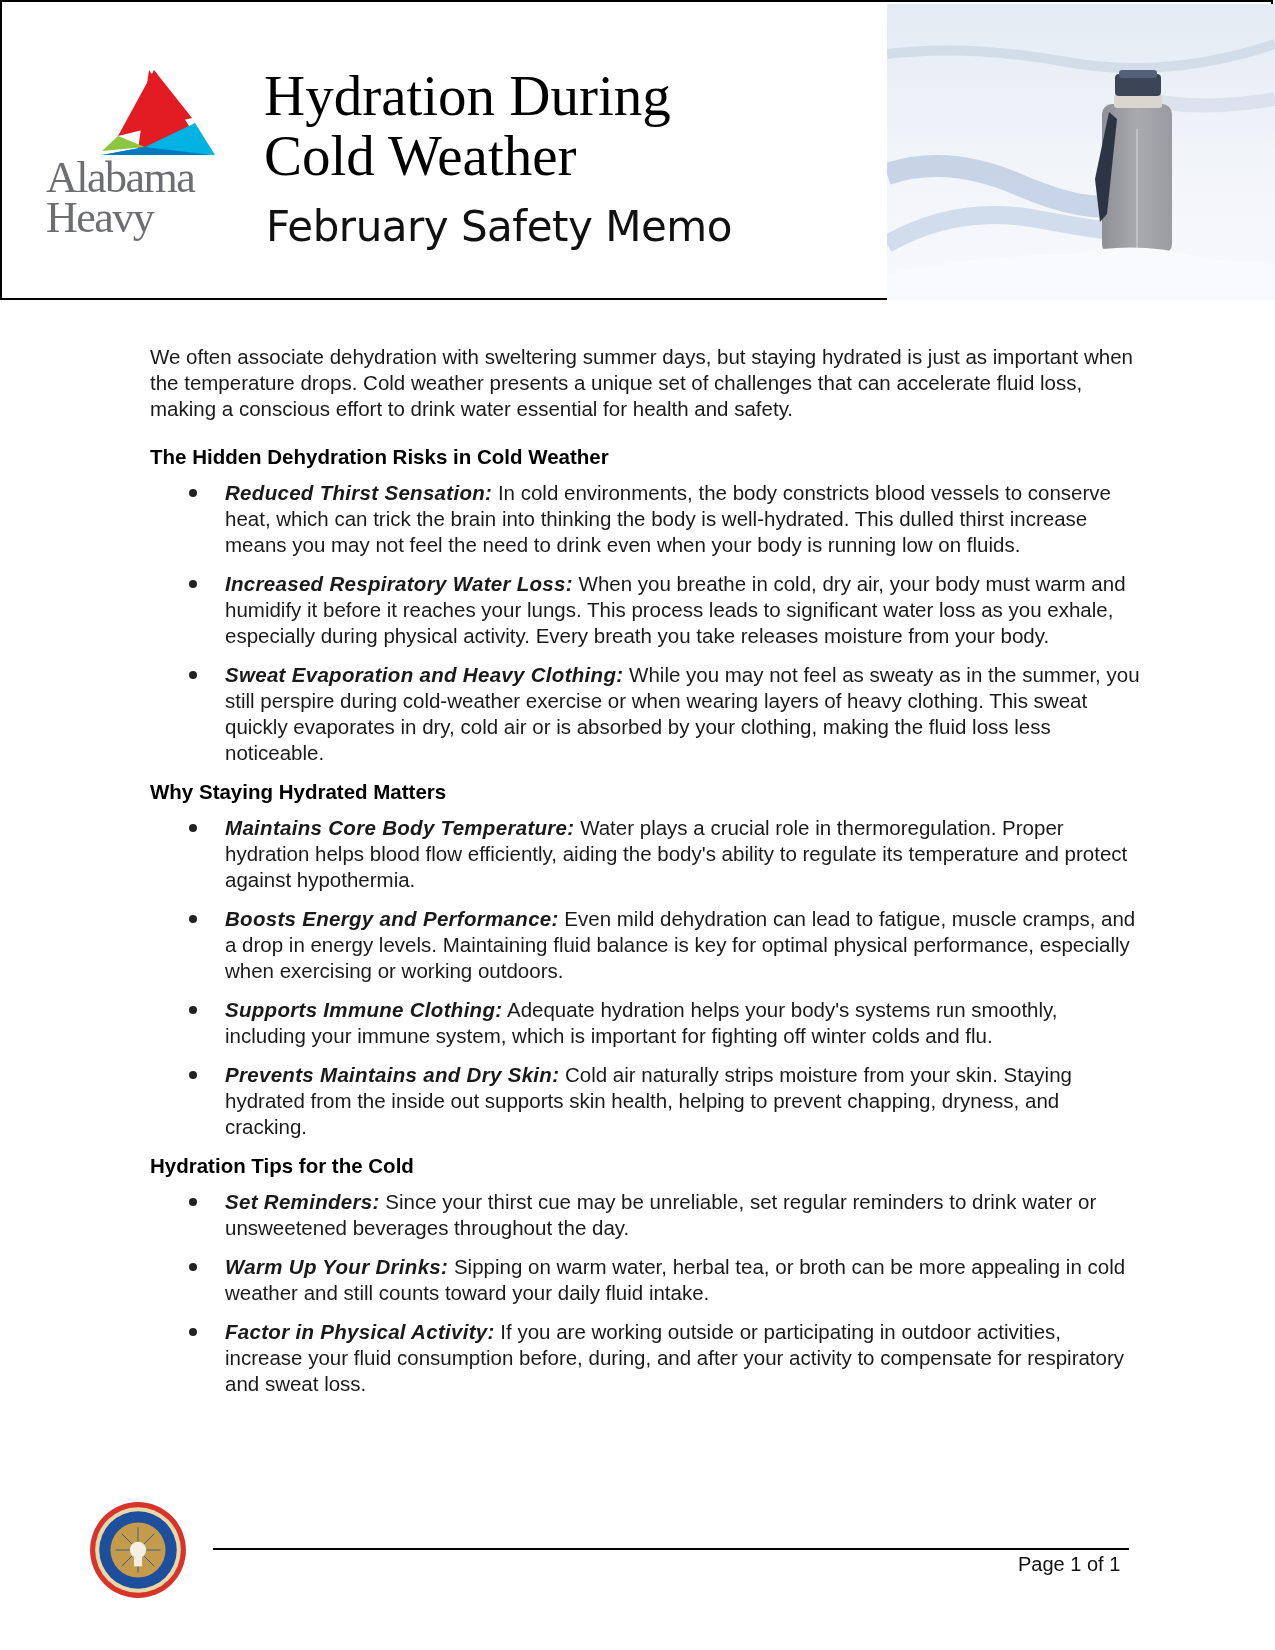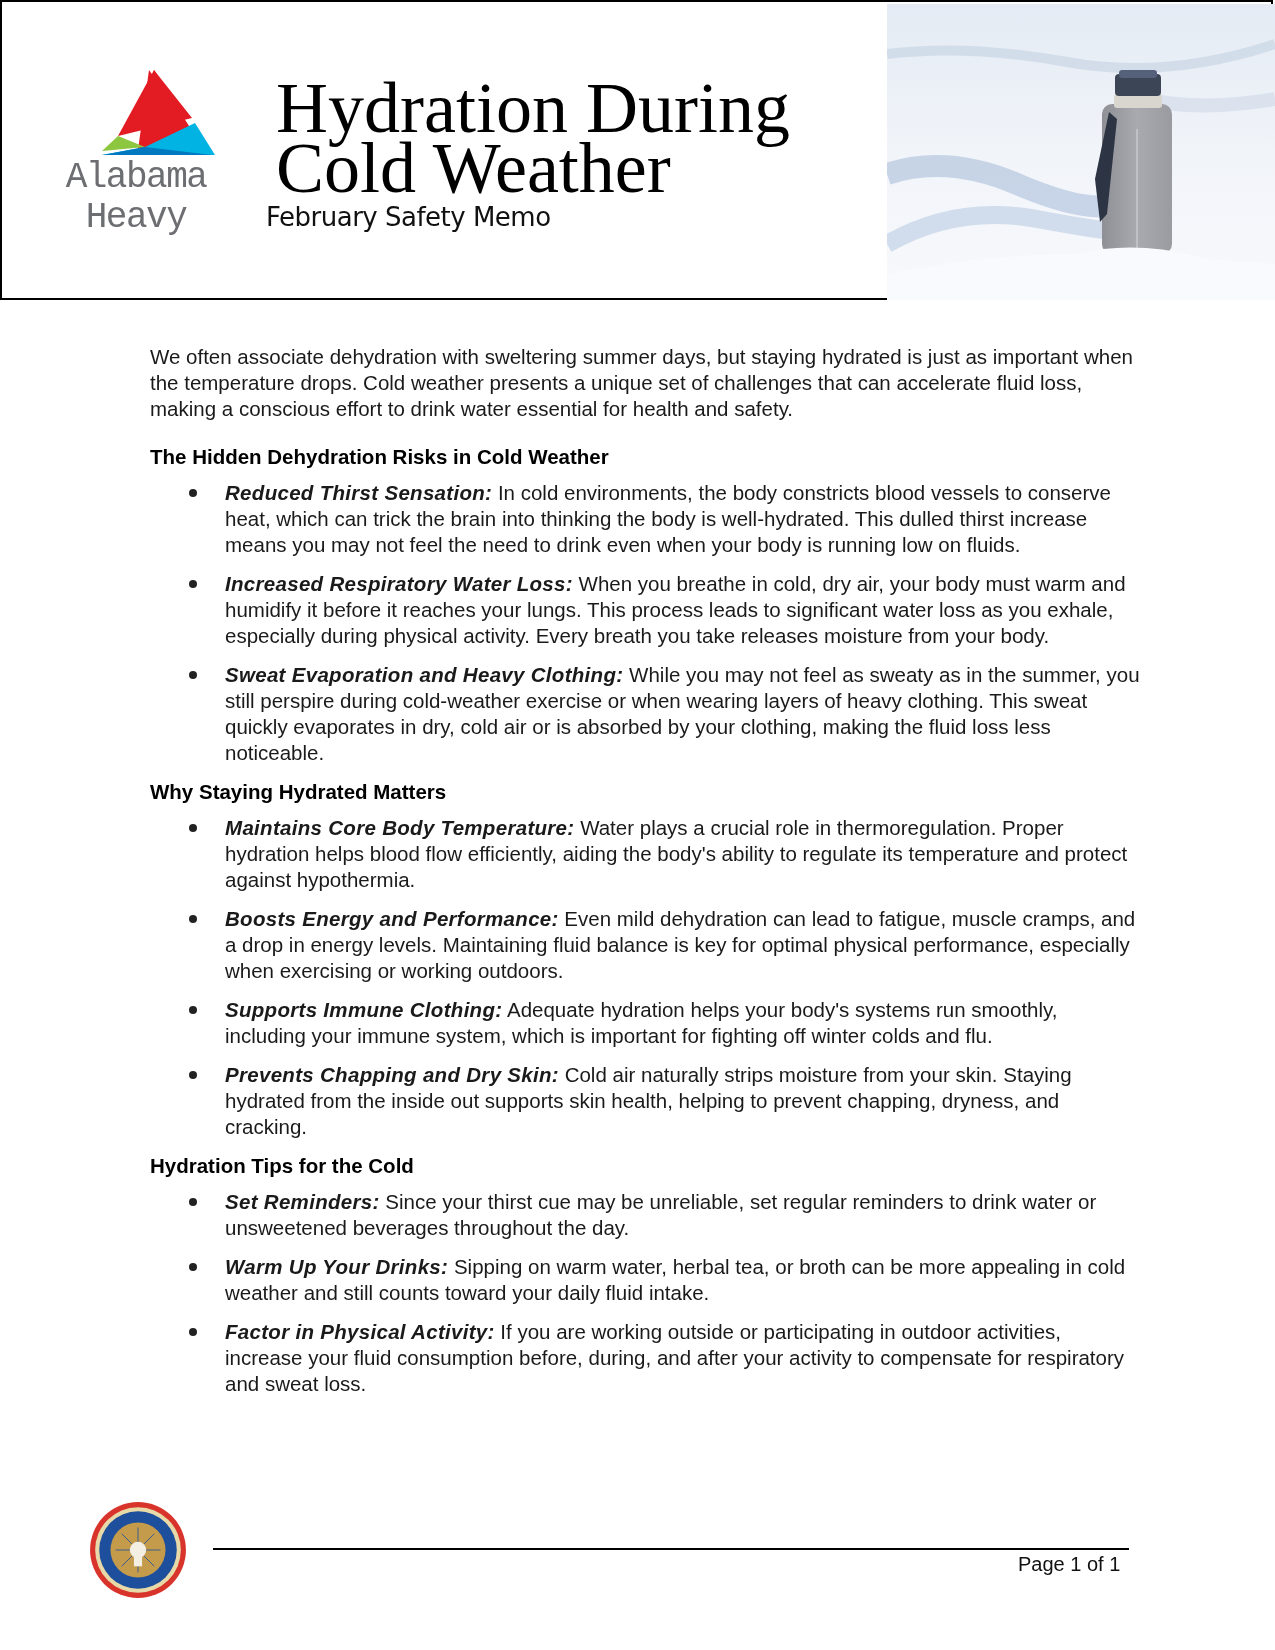--- a/index.html
+++ b/index.html
@@ -1,25 +1,25 @@
 <!DOCTYPE html>
 <html><head>
 <meta charset="utf-8">
 <style>
   html, body { margin: 0; padding: 0; background: #ffffff; }
   body { width: 1275px; height: 1650px; position: relative; overflow: hidden; font-family: "Liberation Sans", sans-serif; color: #1a1a1a; }
 
   .header-box { position: absolute; left: 0; top: 0; width: 1273px; height: 300px; border: 2px solid #000; box-sizing: border-box; background: #fff; }
   .logo { position: absolute; left: 40px; top: 68px; width: 180px; height: 170px; }
-  .logo-text { position: absolute; left: 44px; top: 156px; width: 180px; font-family: Liberation Mono, monospace; color: #6d6e71; font-size: 36px; line-height: 40px; text-align: center; letter-spacing: -1.5px; }
+  .logo-text { position: absolute; left: 44px; top: 156px; width: 180px; font-family: Liberation Serif, serif; color: #6d6e71; font-size: 44px; line-height: 40px; letter-spacing: -1.5px; }
   .logo-text span { display: block; }
 
-  .title { position: absolute; left: 262px; top: 64px; font-family: "Liberation Serif", serif; font-size: 72px; line-height: 60px; color: #000; font-weight: normal; margin: 12px; }
+  .title { position: absolute; left: 262px; top: 64px; font-family: "Liberation Serif", serif; font-size: 57px; line-height: 60px; color: #000; font-weight: normal; margin: 0; }
   .title span { display: block; }
-  .subtitle { position: absolute; left: 264px; top: 200px; font-family: "DejaVu Sans", sans-serif; font-size: 26px; color: #111; letter-spacing: -0.5px; }
+  .subtitle { position: absolute; left: 264px; top: 200px; font-family: "DejaVu Sans", sans-serif; font-size: 42px; color: #111; letter-spacing: -0.5px; }
 
   .photo { position: absolute; left: 885px; top: 2px; width: 388px; height: 296px; overflow: hidden; }
 
   .content { position: absolute; left: 150px; top: 344px; width: 990px; font-size: 20.5px; line-height: 26px; color: #1a1a1a; }
   .intro { margin: 0 1px 22px 0; }
   .section-heading { font-weight: bold; margin: 0 0 10px 0; font-size: 20.5px; color: #000000; }
   .bullets { list-style: none; margin: 0 0 12px 0; padding: 0; }
   .bullet { position: relative; padding-left: 75px; margin-bottom: 13px; }
   .bullet-dot { position: absolute; left: 39px; top: 9px; width: 8px; height: 8px; border-radius: 50%; background: #222; }
   .bullet-term { font-weight: bold; letter-spacing: 0.3px; font-style: italic; }
@@ -90,21 +90,21 @@
       <li class="bullet"><span class="bullet-dot"></span><span class="bullet-term">Sweat Evaporation and Heavy Clothing:</span><span> While you may not feel as sweaty as in the summer, you still perspire during cold-weather exercise or when wearing layers of heavy clothing. This sweat quickly evaporates in dry, cold air or is absorbed by your clothing, making the fluid loss less noticeable.</span></li>
     </ul>
   </div>
 
   <div>
     <div class="section-heading">Why Staying Hydrated Matters</div>
     <ul class="bullets">
       <li class="bullet"><span class="bullet-dot"></span><span class="bullet-term">Maintains Core Body Temperature:</span><span> Water plays a crucial role in thermoregulation. Proper hydration helps blood flow efficiently, aiding the body's ability to regulate its temperature and protect against hypothermia.</span></li>
       <li class="bullet"><span class="bullet-dot"></span><span class="bullet-term">Boosts Energy and Performance:</span><span> Even mild dehydration can lead to fatigue, muscle cramps, and a drop in energy levels. Maintaining fluid balance is key for optimal physical performance, especially when exercising or working outdoors.</span></li>
       <li class="bullet"><span class="bullet-dot"></span><span class="bullet-term">Supports Immune Clothing:</span><span> Adequate hydration helps your body's systems run smoothly, including your immune system, which is important for fighting off winter colds and flu.</span></li>
-      <li class="bullet"><span class="bullet-dot"></span><span class="bullet-term">Prevents Chapping and Dry Skin:</span><span> Cold air naturally strips moisture from your skin. Staying hydrated from the inside out supports skin health, helping to prevent chapping, dryness, and cracking.</span></li>
+      <li class="bullet"><span class="bullet-dot"></span><span class="bullet-term">Prevents Maintains and Dry Skin:</span><span> Cold air naturally strips moisture from your skin. Staying hydrated from the inside out supports skin health, helping to prevent chapping, dryness, and cracking.</span></li>
     </ul>
   </div>
 
   <div>
     <div class="section-heading">Hydration Tips for the Cold</div>
     <ul class="bullets">
       <li class="bullet"><span class="bullet-dot"></span><span class="bullet-term">Set Reminders:</span><span> Since your thirst cue may be unreliable, set regular reminders to drink water or unsweetened beverages throughout the day.</span></li>
       <li class="bullet"><span class="bullet-dot"></span><span class="bullet-term">Warm Up Your Drinks:</span><span> Sipping on warm water, herbal tea, or broth can be more appealing in cold weather and still counts toward your daily fluid intake.</span></li>
       <li class="bullet"><span class="bullet-dot"></span><span class="bullet-term">Factor in Physical Activity:</span><span> If you are working outside or participating in outdoor activities, increase your fluid consumption before, during, and after your activity to compensate for respiratory and sweat loss.</span></li>
     </ul>

